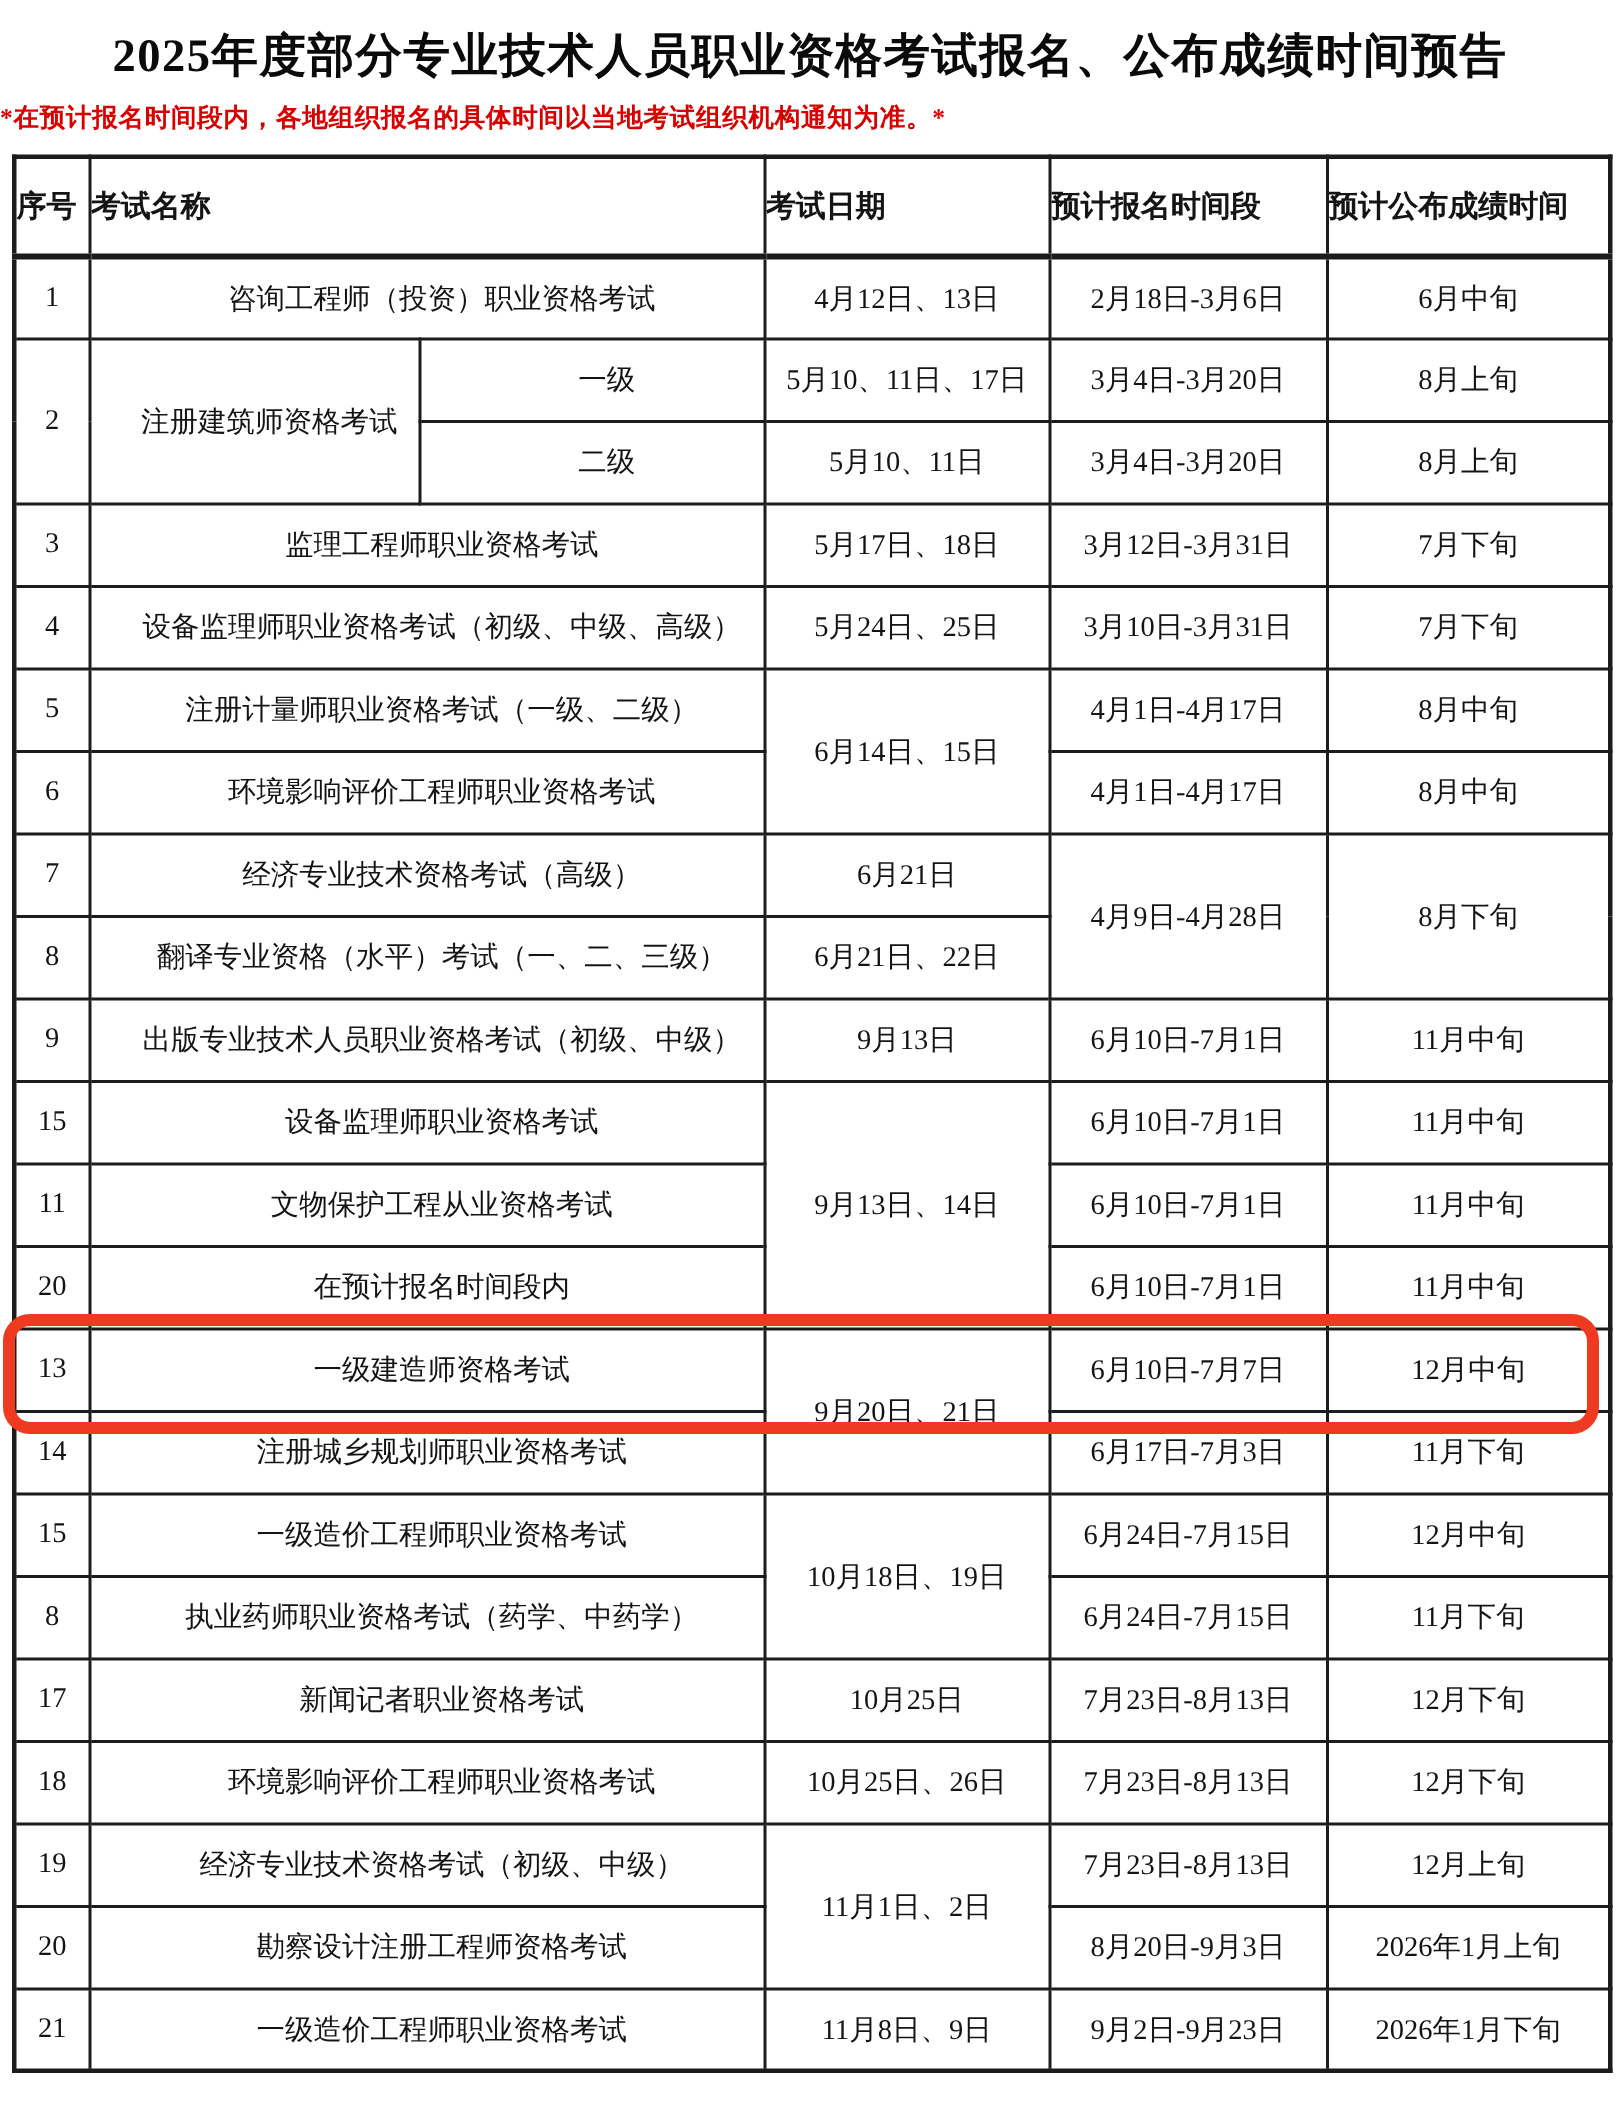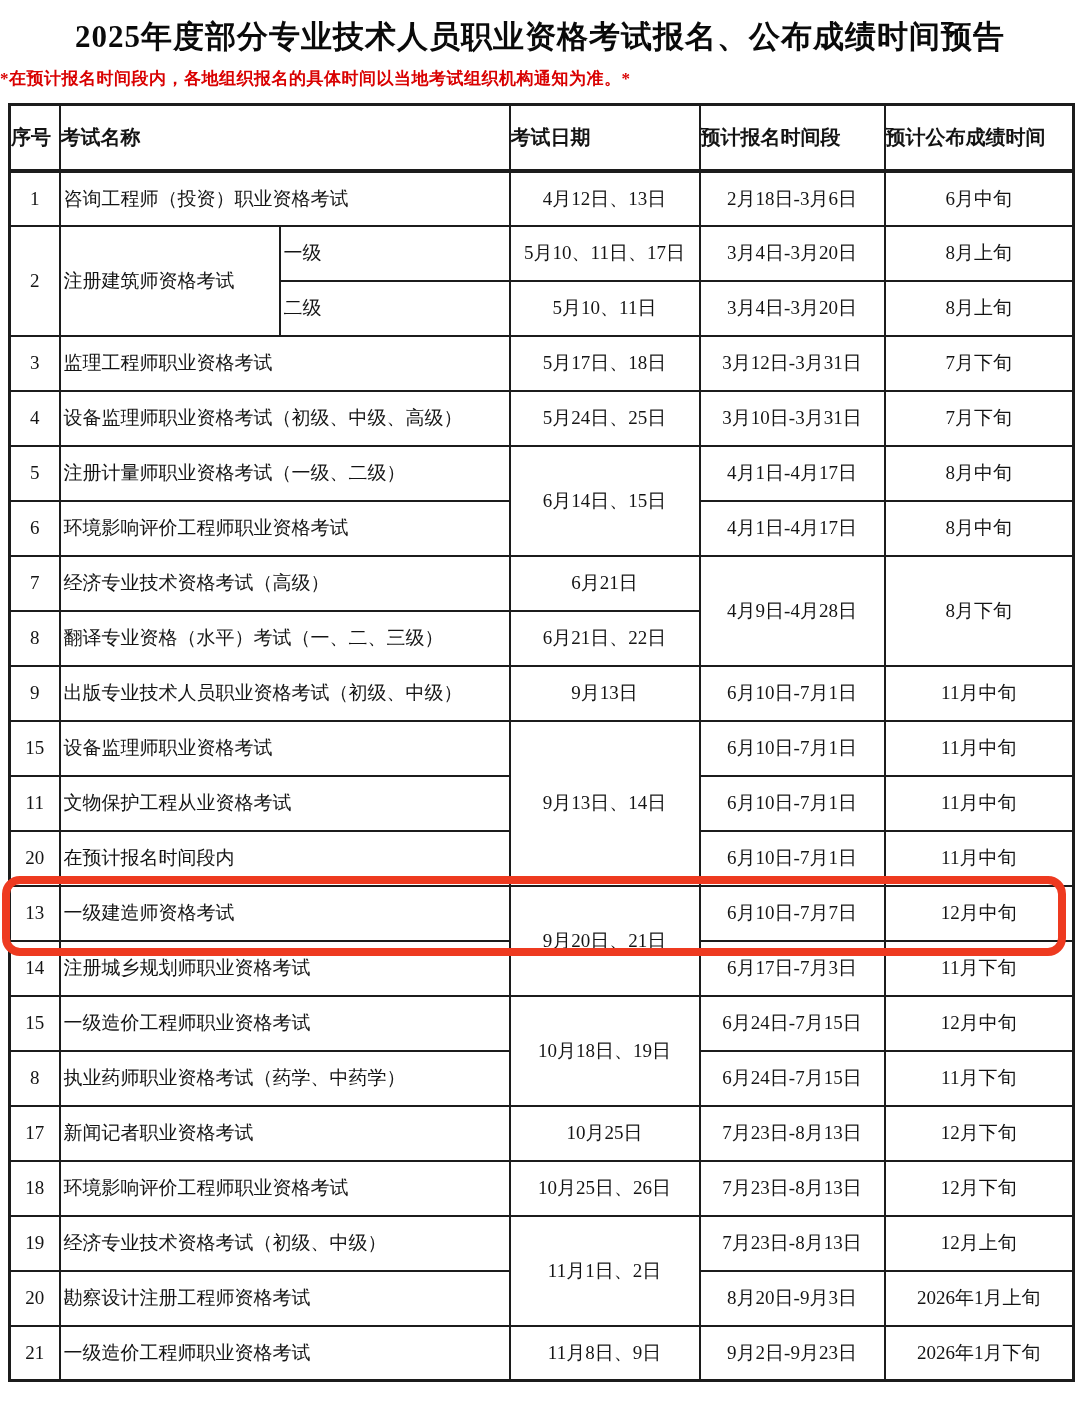--- a/index.html
+++ b/index.html
@@ -49,22 +49,22 @@
     font-weight: 700;
     text-align: left;
     border-bottom: 4px solid #1c1c1c;
   }
   td {
     font-size: 19px;
     text-align: center;
     vertical-align: middle;
   }
   td.name {
-    text-align: left;
-    padding-left: 3px;
+    text-align: center;
+    padding-left: 20px;
   }
   .highlight-box {
     position: absolute;
     left: 2px;
     top: 876px;
     width: 1064px;
     height: 80px;
     border: 8px solid #ee3a20;
     border-radius: 18px;
     pointer-events: none;

